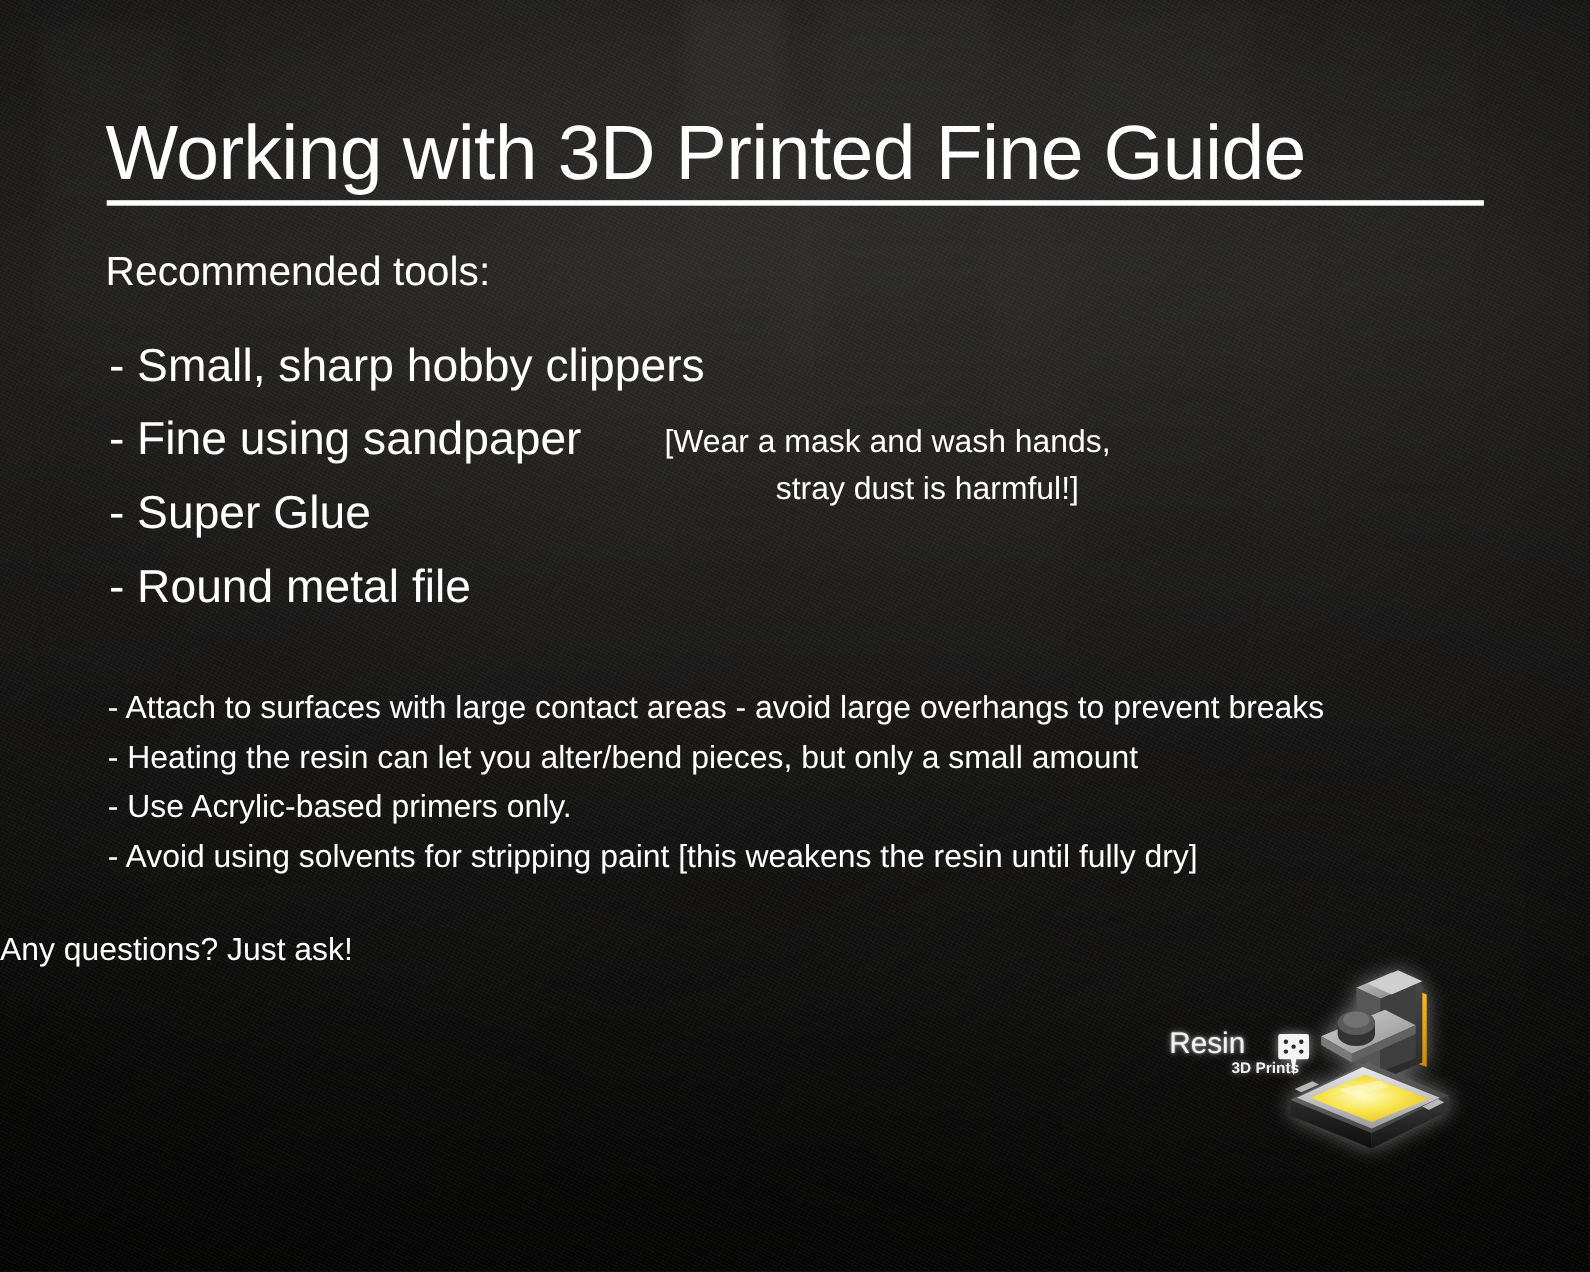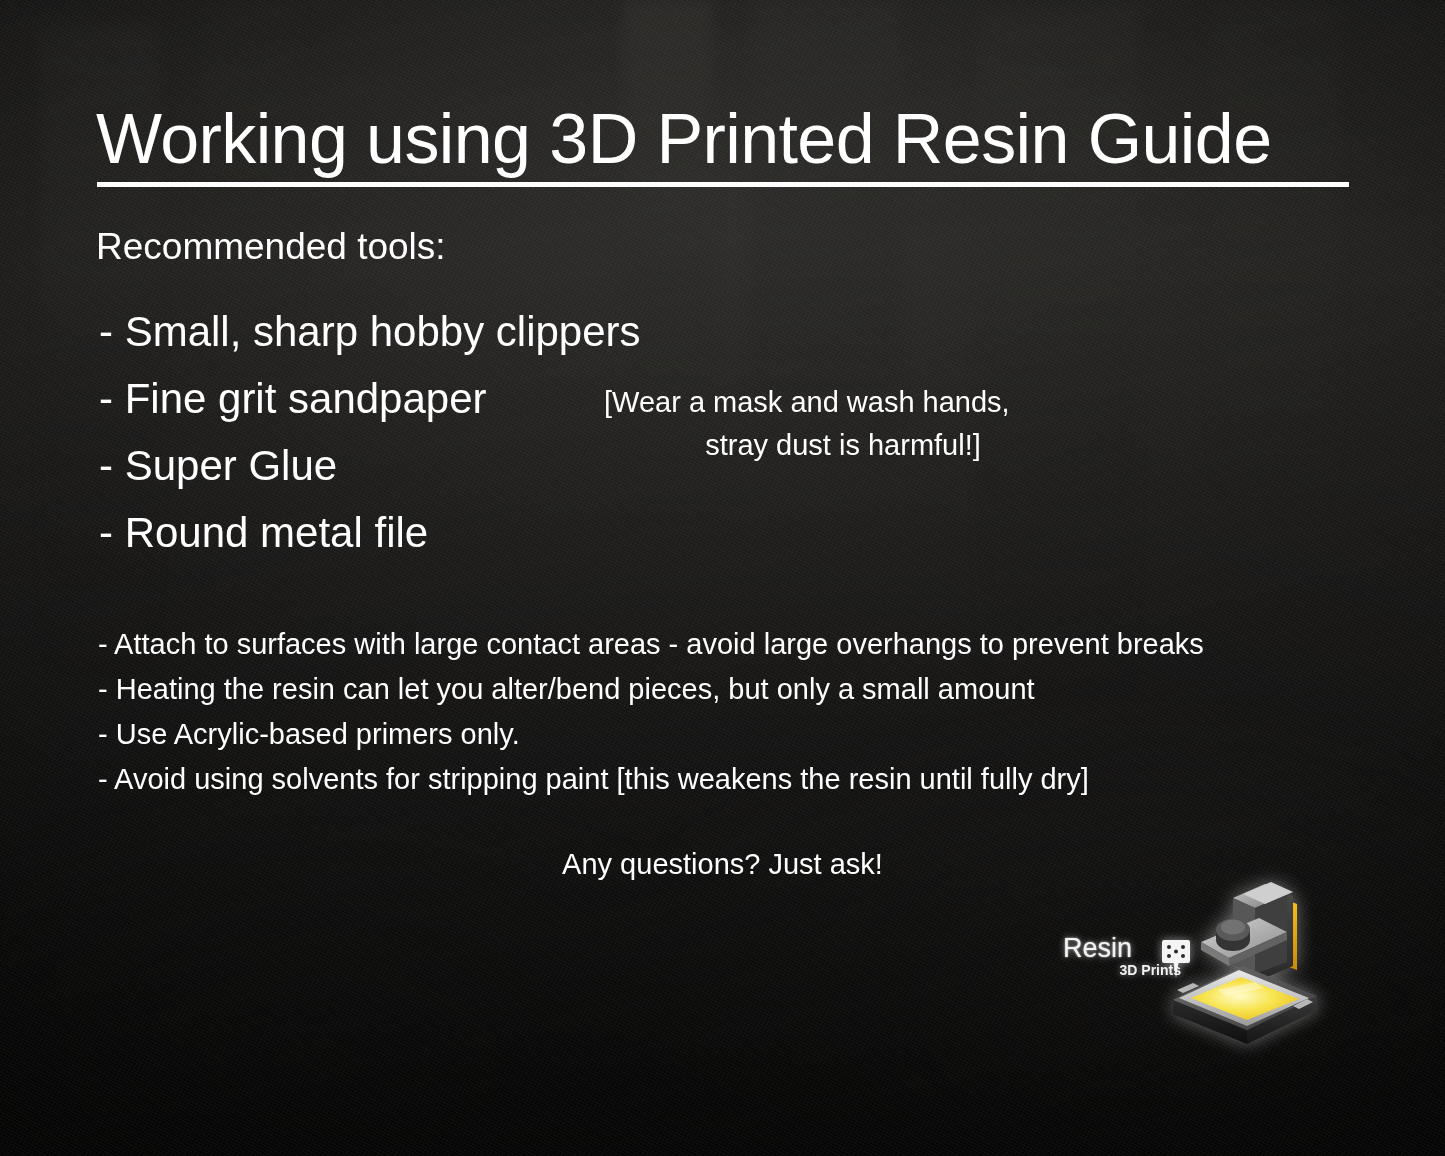--- a/index.html
+++ b/index.html
@@ -139,21 +139,21 @@
     line-height: 45px;
     font-weight: 400;
     white-space: nowrap;
   }
 
   .ask {
     position: absolute;
     left: 0;
     top: 848px;
     width: 1445px;
-    text-align: center;
+    text-align: left;
     font-size: 29px;
     font-weight: 400;
   }
 
   
   .logo-block {
     position: absolute;
     left: 1055px;
     top: 878px;
     width: 290px;
@@ -204,28 +204,28 @@
 
 <div id="slide">
 
   <div class="bg-base"></div>
   <div class="bg-rocks"></div>
   <div class="bg-vignette"></div>
   <div class="bg-noise"></div>
 
   <div class="content">
 
-    <div class="title">Working using 3D Printed Resin Guide</div>
+    <div class="title">Working with 3D Printed Fine Guide</div>
     <div class="title-rule"></div>
 
     <div class="tools-heading">Recommended tools:</div>
 
     <ul class="tools-list">
       <li>- Small, sharp hobby clippers</li>
-      <li>- Fine grit sandpaper</li>
+      <li>- Fine using sandpaper</li>
       <li>- Super Glue</li>
       <li>- Round metal file</li>
     </ul>
 
     <div class="safety-note">
       <span class="l1">[Wear a mask and wash hands,</span>
       <span class="l2">stray dust is harmful!]</span>
     </div>
 
     <ul class="tips">

